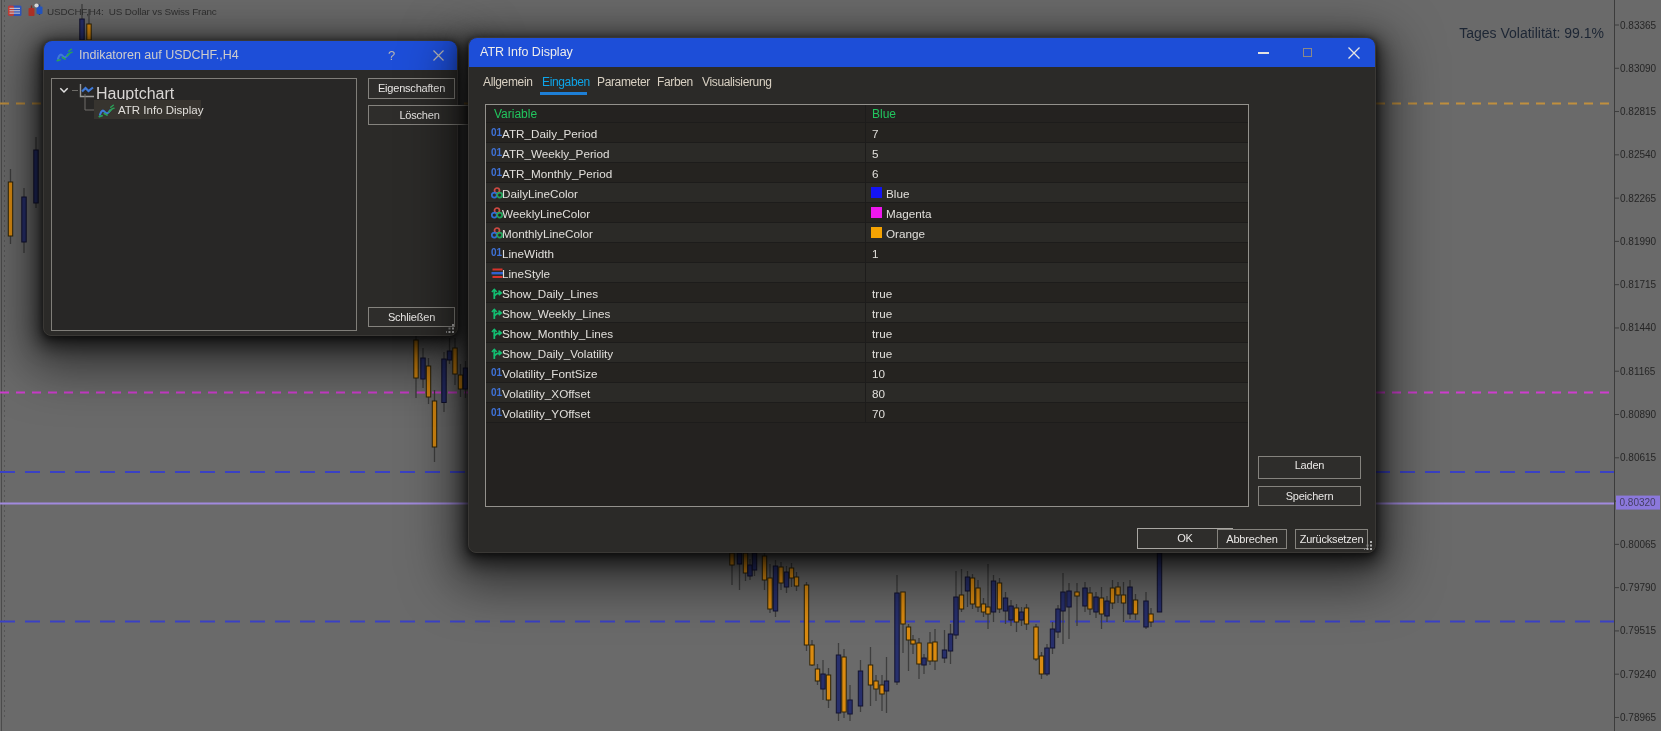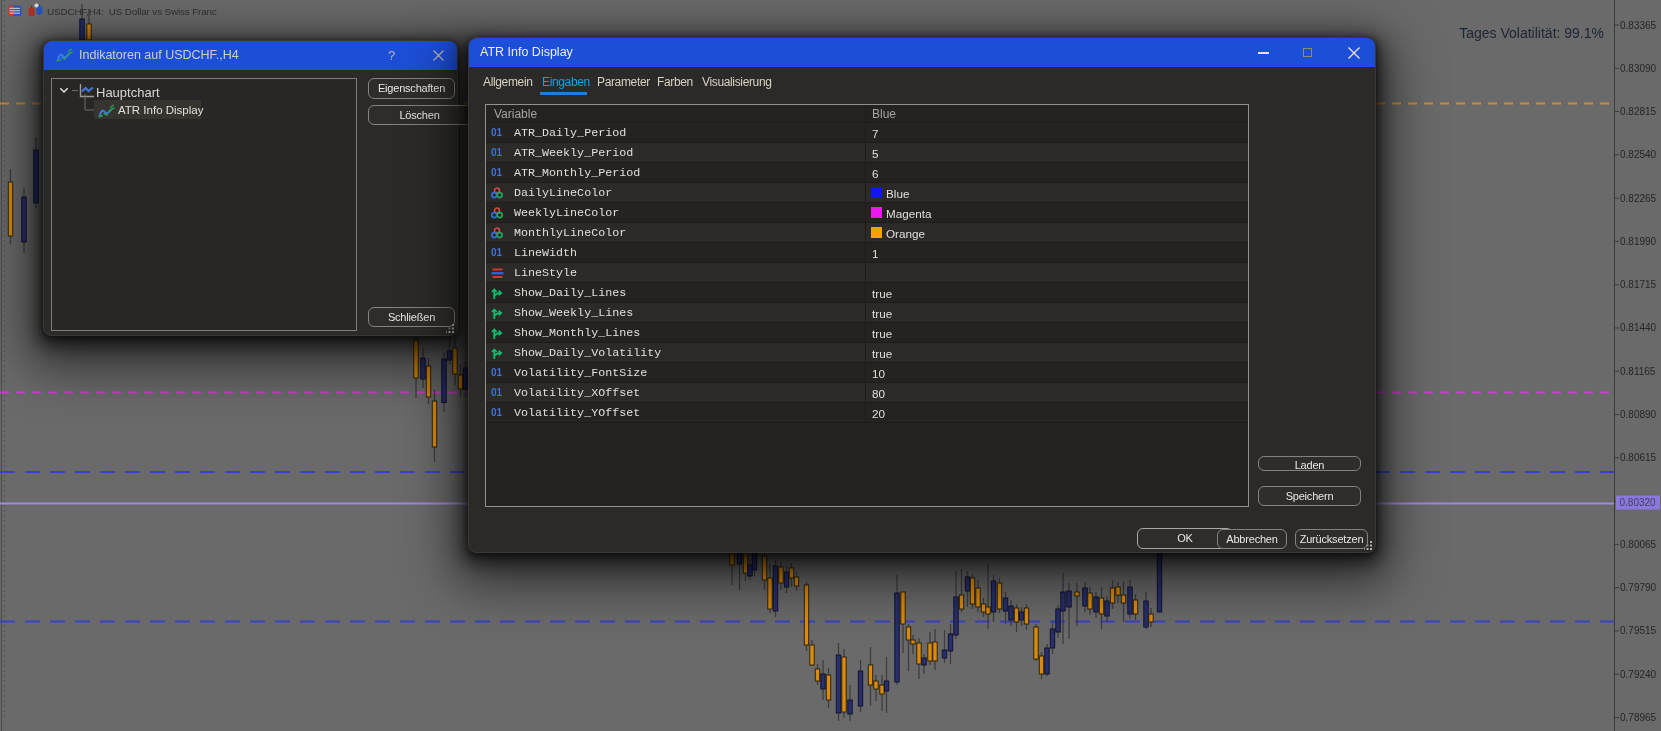--- a/index.html
+++ b/index.html
@@ -2,43 +2,43 @@
 <html><head><meta charset="utf-8"><style>
 * { margin:0; padding:0; box-sizing:border-box; }
 html,body { width:1661px; height:731px; overflow:hidden; background:#6a6a6a;
   font-family:"Liberation Sans", sans-serif; }
 #stage { position:relative; width:1661px; height:731px; background:#6a6a6a; }
 .dlg { position:absolute; background:#2b2a28; border-radius:8px;
   border:1px solid #3a3835;
   box-shadow:0 16px 50px 16px rgba(0,0,0,.52), 0 6px 18px 5px rgba(0,0,0,.55), 0 2px 7px rgba(0,0,0,.6); }
 .tbar { position:absolute; left:0; top:0; right:0; height:29px; background:#1d4ed8;
   border-radius:8px 8px 0 0; color:#cfcdcb; font-size:12.5px; }
-.btn { position:absolute; border:1px solid #85837e; border-radius:6px; background:#2e2d2b;
+.btn { position:absolute; border:1px solid #85837e; border-radius:0; background:#2e2d2b;
   color:#e9e7e5; font-size:11px; letter-spacing:-0.2px; text-align:center; line-height:18px; }
 
 #d1 { left:43px; top:40px; width:415px; height:296px; }
 #d1 .tree { position:absolute; left:7px; top:37px; width:306px; height:253px;
   border:1px solid #807e79; background:#282726; }
 
 #d2 { left:468px; top:37px; width:908px; height:516px; }
 .tab { position:absolute; top:31px; height:26px; line-height:26px; font-size:12px; letter-spacing:-0.35px; color:#d8d0c2; white-space:nowrap; }
 .tab.sel { color:#0ea5e9; }
 #tbl { position:absolute; left:16px; top:66px; width:764px; height:403px;
   border:1px solid #93918c; background:#242220; padding-top:18px; }
 .thead { position:absolute; left:0; top:0; width:100%; height:18px; background:#242220; border-bottom:1px solid #1d1c1b;
-  color:#a3a3a3; font-size:12px; }
+  color:#22c55e; font-size:12px; }
 .trow { position:relative; width:100%; height:20px; color:#e0deda; font-size:11.7px;
   border-bottom:1px solid #1d1c1b; }
 .rowA { background:#252320; }
 .rowB { background:#2b2a27; }
 .cname { position:absolute; left:0; top:0; width:379px; height:100%; }
 .cval { position:absolute; left:380px; top:0; right:0; height:100%; }
 .ico { position:absolute; left:5px; top:50%; transform:translateY(-50%); line-height:0; }
 .ico svg { vertical-align:middle; }
-.nm { position:absolute; left:28px; top:50%; transform:translateY(-50%);font-family:Liberation Mono, monospace; }
+.nm { position:absolute; left:16px; top:50%; transform:translateY(-50%); }
 .vl { position:absolute; left:6px; top:50%; transform:translateY(-50%); }
 .chip { position:absolute; left:5px; top:4px; width:11px; height:11px; }
 .chip + .vl { left:20px; }
 #vline { position:absolute; left:379px; top:0; height:318px; width:1px; background:#1d1c1b; }
 </style></head>
 <body>
 <div id="stage">
 <svg width="1661" height="731" viewBox="0 0 1661 731" style="position:absolute;left:0;top:0">
 <line x1="1.5" y1="0" x2="1.5" y2="731" stroke="#4b4b4b" stroke-width="1"></line>
 <line x1="4.5" y1="0" x2="4.5" y2="718" stroke="#555555" stroke-width="1" stroke-dasharray="2 3"></line>
@@ -283,21 +283,21 @@
   </div>
   <div class="tree">
     <svg width="10" height="7" viewBox="0 0 10 7" style="position:absolute;left:7px;top:8px">
       <path d="M1.3 1.3 L5 5 L8.7 1.3" stroke="#e2e2e2" stroke-width="1.5" fill="none"></path>
         </svg>
     <span style="position:absolute;left:20px;top:11px;width:6px;height:1px;background:#6e6c68"></span>
     <svg width="18" height="16" viewBox="0 0 18 16" style="position:absolute;left:26px;top:4px">
       <path d="M2.5 1 L2.5 13.5 L16 13.5" stroke="#9a9a9a" stroke-width="1.4" fill="none"></path>
       <path d="M4 8.5 L7.5 5 L10.5 8 L15 4.5" stroke="#3f7ad9" stroke-width="2.2" fill="none"></path>
         </svg>
-    <span style="position:absolute;left:44px;top:5.5px;color:#d8d6d4;font-size:13px">Hauptchart</span>
+    <span style="position:absolute;left:44px;top:5.5px;color:#d8d6d4;font-size:16px">Hauptchart</span>
     <svg width="20" height="20" viewBox="0 0 20 20" style="position:absolute;left:32px;top:15px">
       <path d="M1 0 L1 16 L13 16" stroke="#6e6c68" stroke-width="1" fill="none"></path>
         </svg>
     <div style="position:absolute;left:42px;top:21px;width:107px;height:19px;background:#37342f"></div>
     <svg width="17" height="17" viewBox="0 0 16 16" style="position:absolute;left:46px;top:24px">
 <path d="M1.8 11.2 C3.2 7,4.6 6.2,6.3 8.3 C8.1 10.5,9.6 10.1,11.4 6.9" fill="none" stroke="#3f7ad9" stroke-width="1.9" stroke-linecap="round"></path>
 <path d="M1.2 12.8 L3.9 12 M5.9 9.8 L8.5 11.3 M10.4 8.4 L12.8 6" stroke="#2aa157" stroke-width="1.6" stroke-linecap="round" fill="none"></path>
 <path d="M12 4 L14.4 2.1 M13.4 5.4 L15.2 4.8" stroke="#2aa157" stroke-width="1.3" stroke-linecap="round"></path>
 </svg>
     <span style="position:absolute;left:66px;top:24.5px;color:#e0deda;font-size:11.5px">ATR Info Display</span>
@@ -496,26 +496,26 @@
 <div class="cval">
             <span class="vl">80</span>
           </div>
 </div>
 <div class="trow rowA">
 <div class="cname">
             <span class="ico" style="color:#3e72d8;font-weight:bold;font-size:10px;letter-spacing:0">01</span>
             <span class="nm">Volatility_YOffset</span>
           </div>
 <div class="cval">
-            <span class="vl">20</span>
+            <span class="vl">70</span>
           </div>
 </div>
     <div id="vline"></div>
   </div>
-  <div class="btn" style="left:789px;top:418px;width:103px;height:15px;line-height:17px">Laden</div>
+  <div class="btn" style="left:789px;top:418px;width:103px;height:23px;line-height:17px">Laden</div>
   <div class="btn" style="left:789px;top:448px;width:103px;height:20px">Speichern</div>
   <div class="btn" style="left:668px;top:490px;width:96px;height:21px;border-color:#a9a7a3;line-height:19px">OK</div>
   <div class="btn" style="left:748px;top:491px;width:70px;height:20px">Abbrechen</div>
   <div class="btn" style="left:826px;top:491px;width:73px;height:20px">Zurücksetzen</div>
   <svg width="9" height="9" viewBox="0 0 9 9" style="position:absolute;right:2px;bottom:2px;opacity:.9">
 <rect x="6" y="0" width="2" height="2" fill="#bdbdbd"></rect>
         <rect x="6" y="3.5" width="2" height="2" fill="#bdbdbd"></rect>
 <rect x="6" y="7" width="2" height="2" fill="#bdbdbd"></rect>
         <rect x="2.5" y="3.5" width="2" height="2" fill="#8a8a8a"></rect>
 <rect x="2.5" y="7" width="2" height="2" fill="#bdbdbd"></rect>

